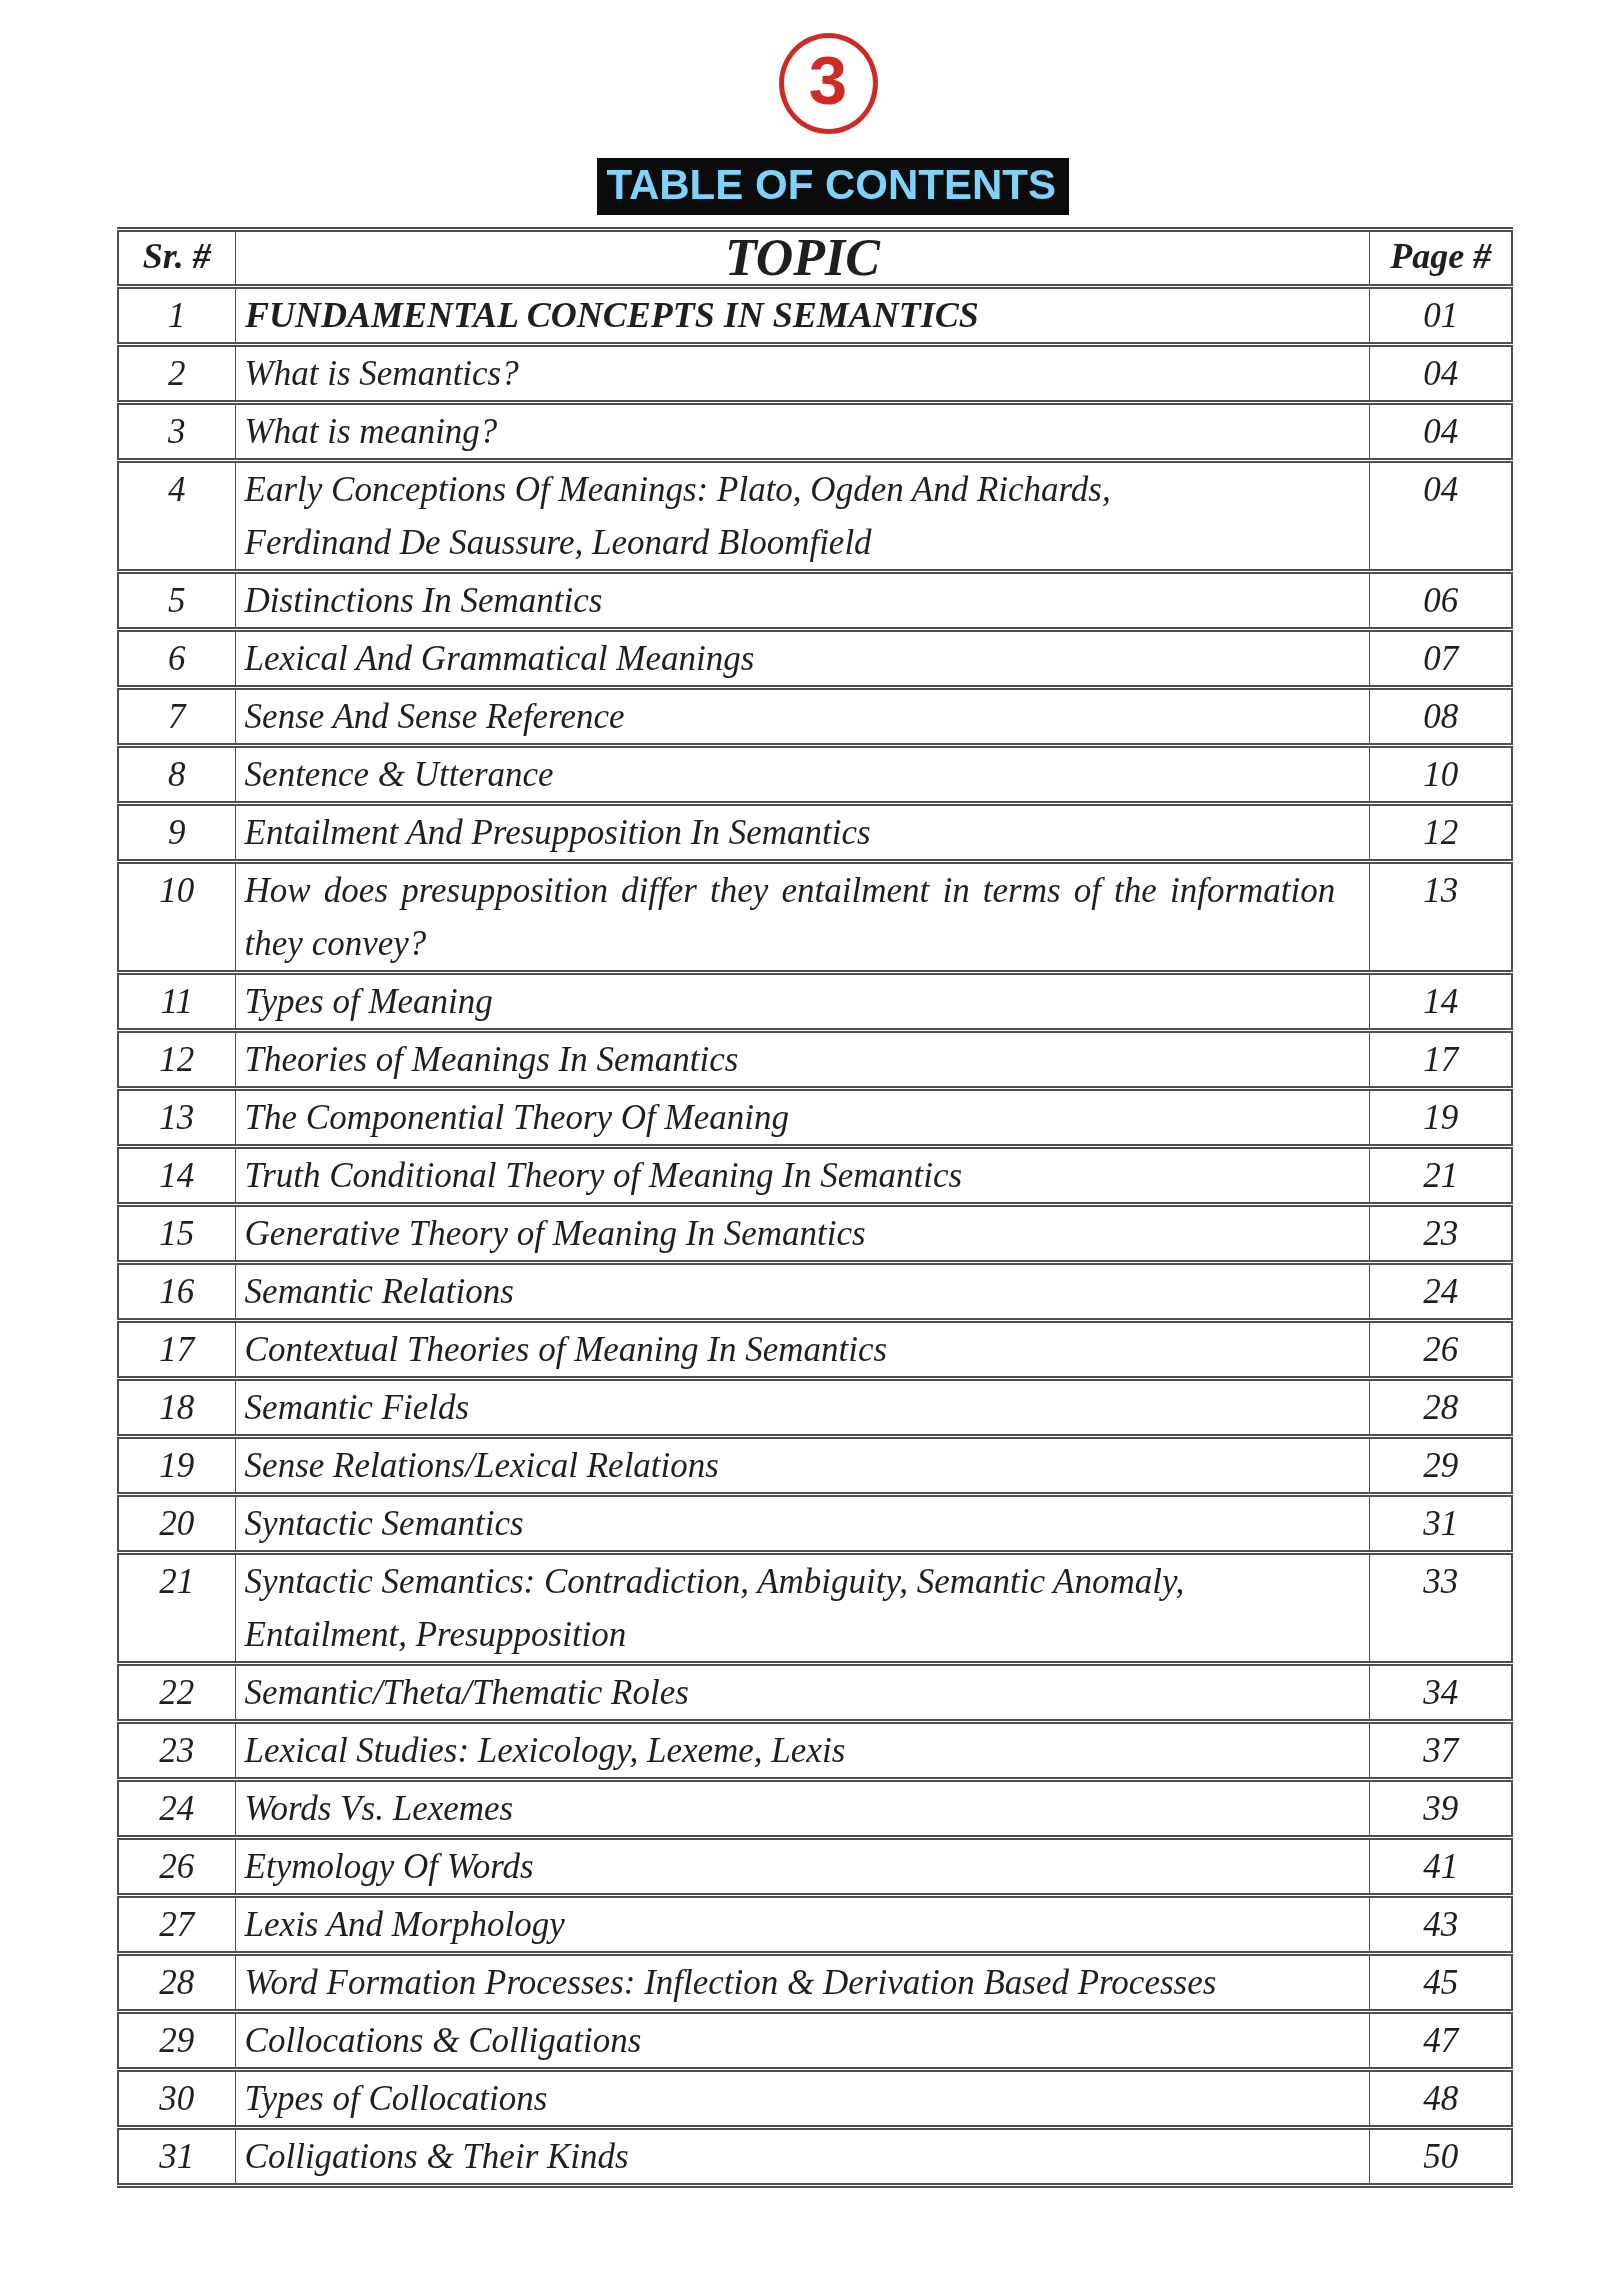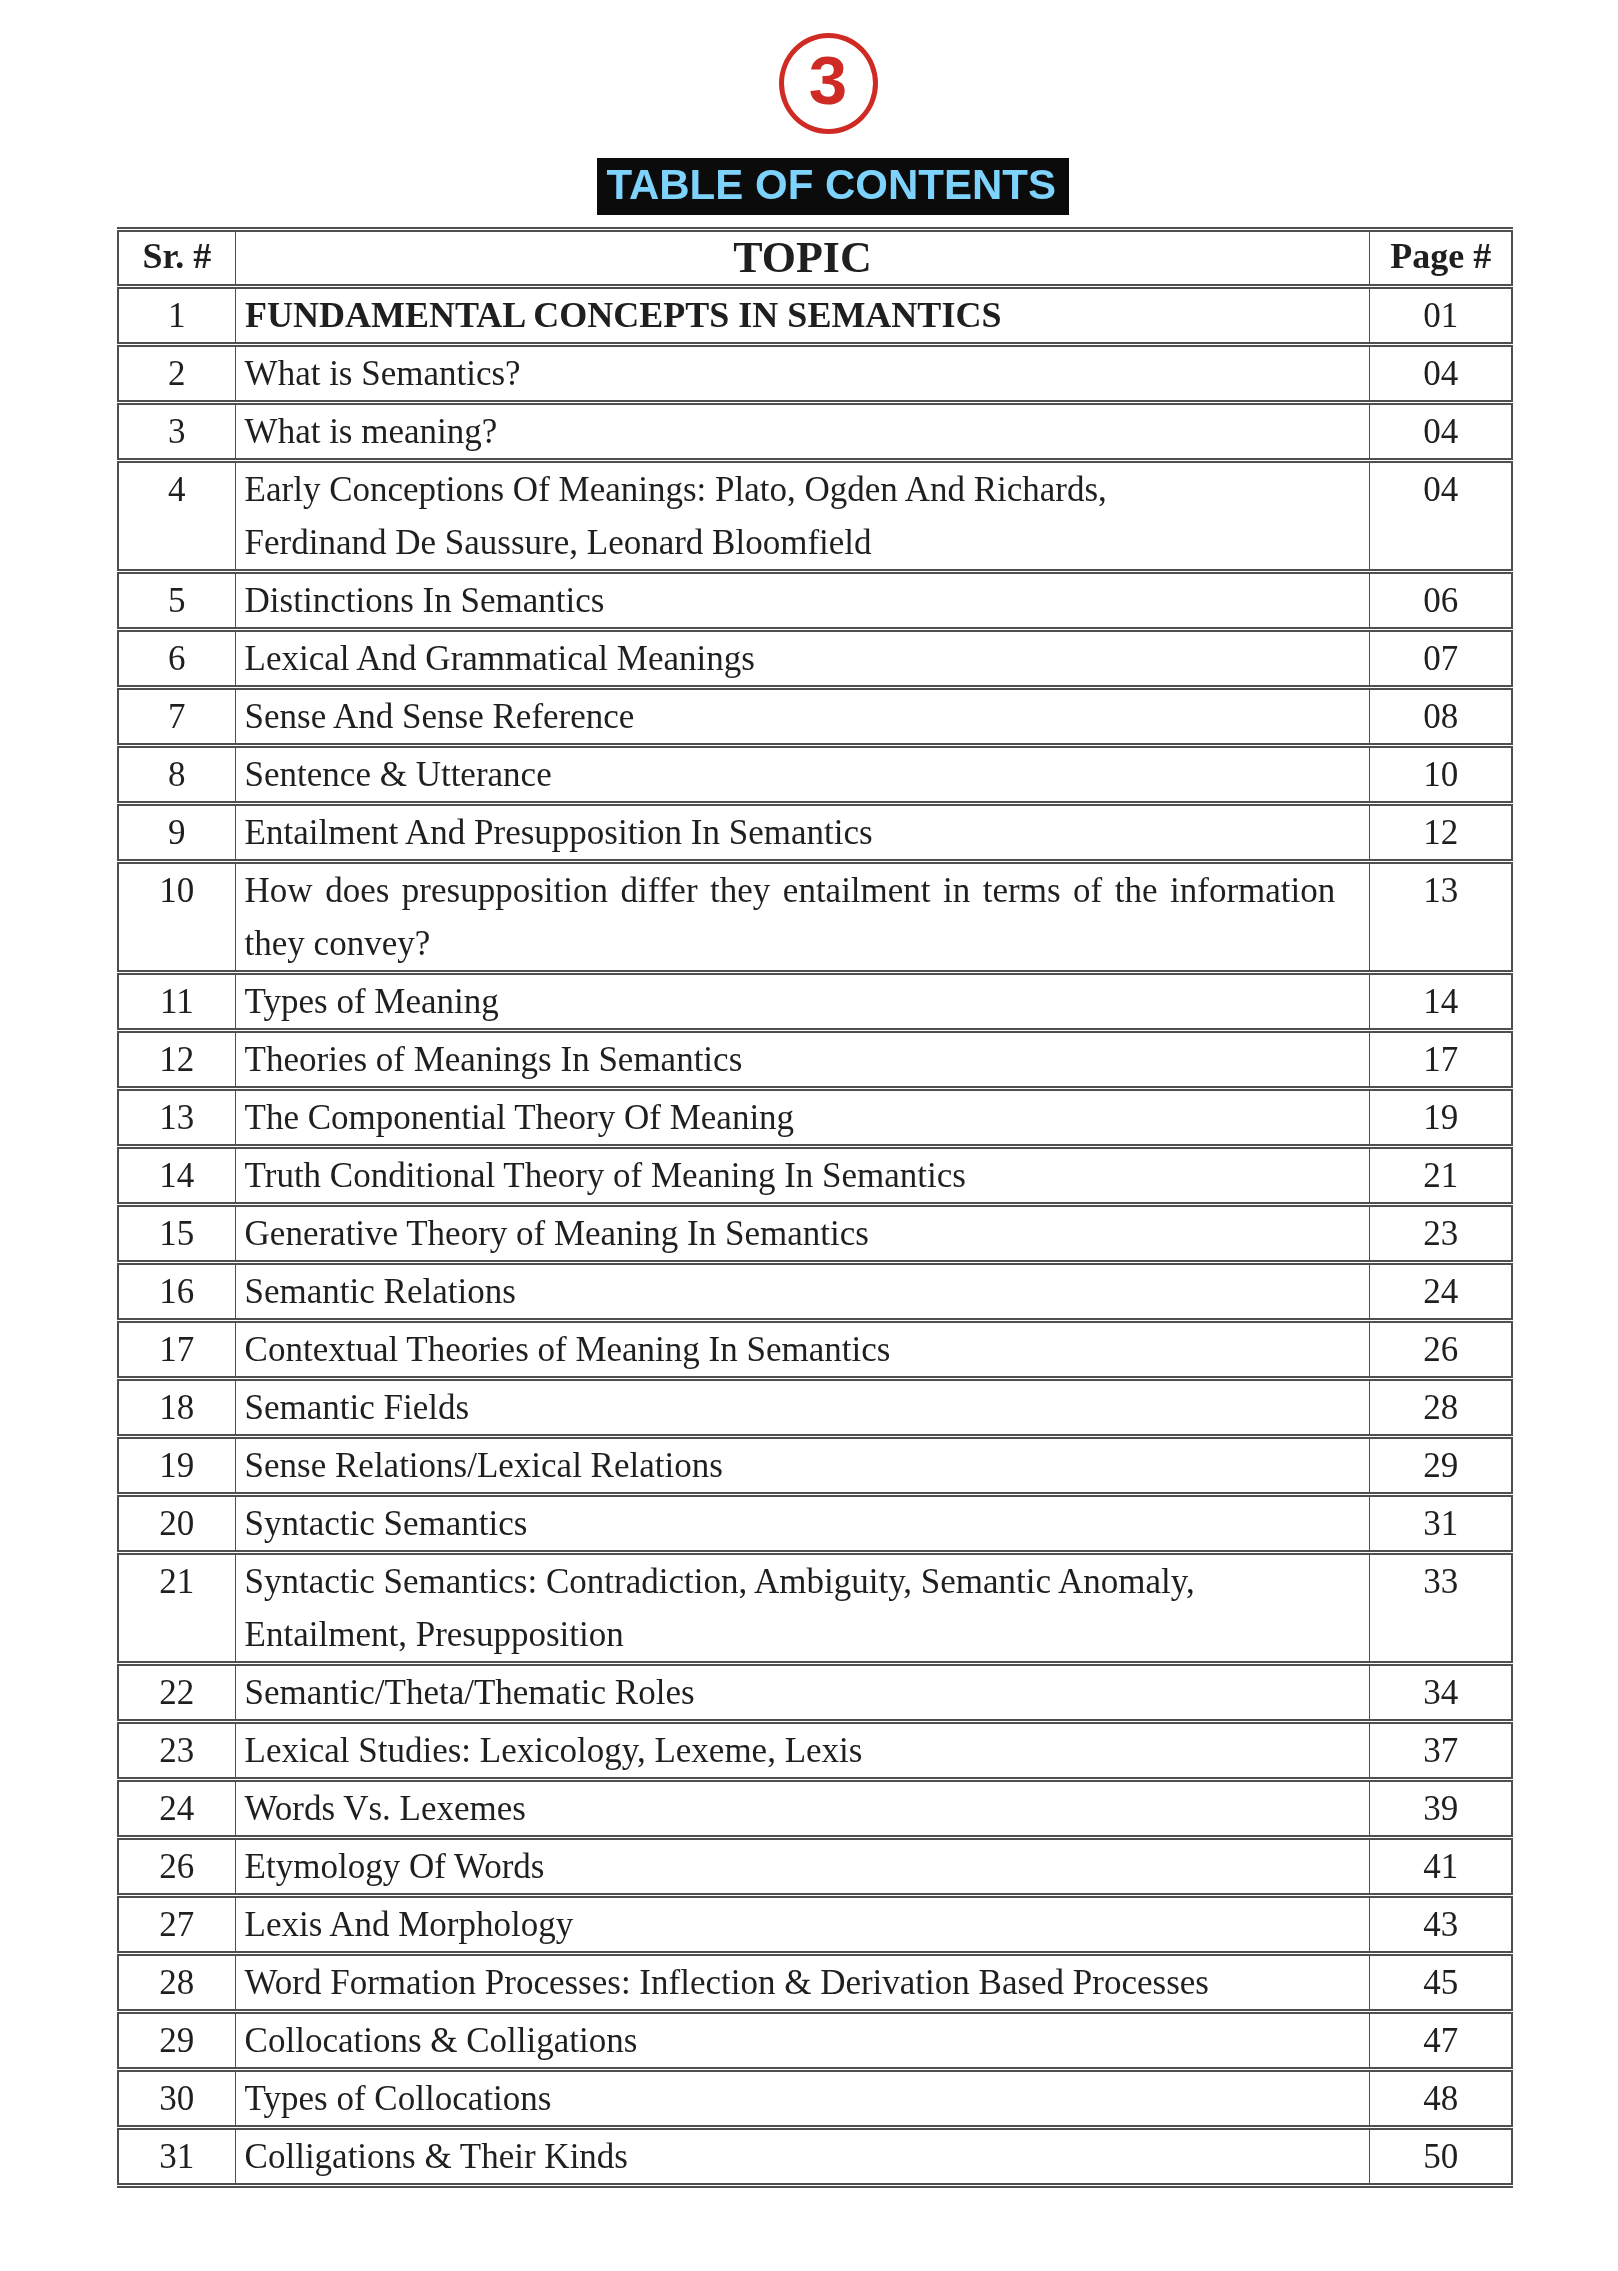--- a/index.html
+++ b/index.html
@@ -38,20 +38,21 @@
     font-family:"Liberation Sans","DejaVu Sans",sans-serif;
     font-weight:700;
     font-size:42px;
     letter-spacing:0px;
     padding:3.7px 13px 7.5px 9.4px;
     line-height:1.1;
   }
   .toc-wrap{
     margin:12px 0 0 117px;
     width:1396px;
+    font-style:italic;
   }
   table.toc{
     width:100%;
     table-layout:fixed;
     border-collapse:collapse;
     border-left:2.8px solid var(--border-gray,#4f4f4f);
     border-right:2.8px solid var(--border-gray,#4f4f4f);
   }
   col.c-sr{width:8.4%;}
   col.c-topic{width:81.4%;}
@@ -64,21 +65,21 @@
     color:var(--text,#1f1f1f);
   }
   th{
     height:54px;
     text-align:center;
     font-weight:700;
     font-size:36px;
     line-height:49px;
   }
   th.h-topic{
-    font-size:44px;
+    font-size:52px;
     line-height:52px;
   }
   td{
     height:53px;
     font-size:35px;
     line-height:53px;
   }
   td.sr{text-align:center;}
   td.topic{
     text-align:left;

